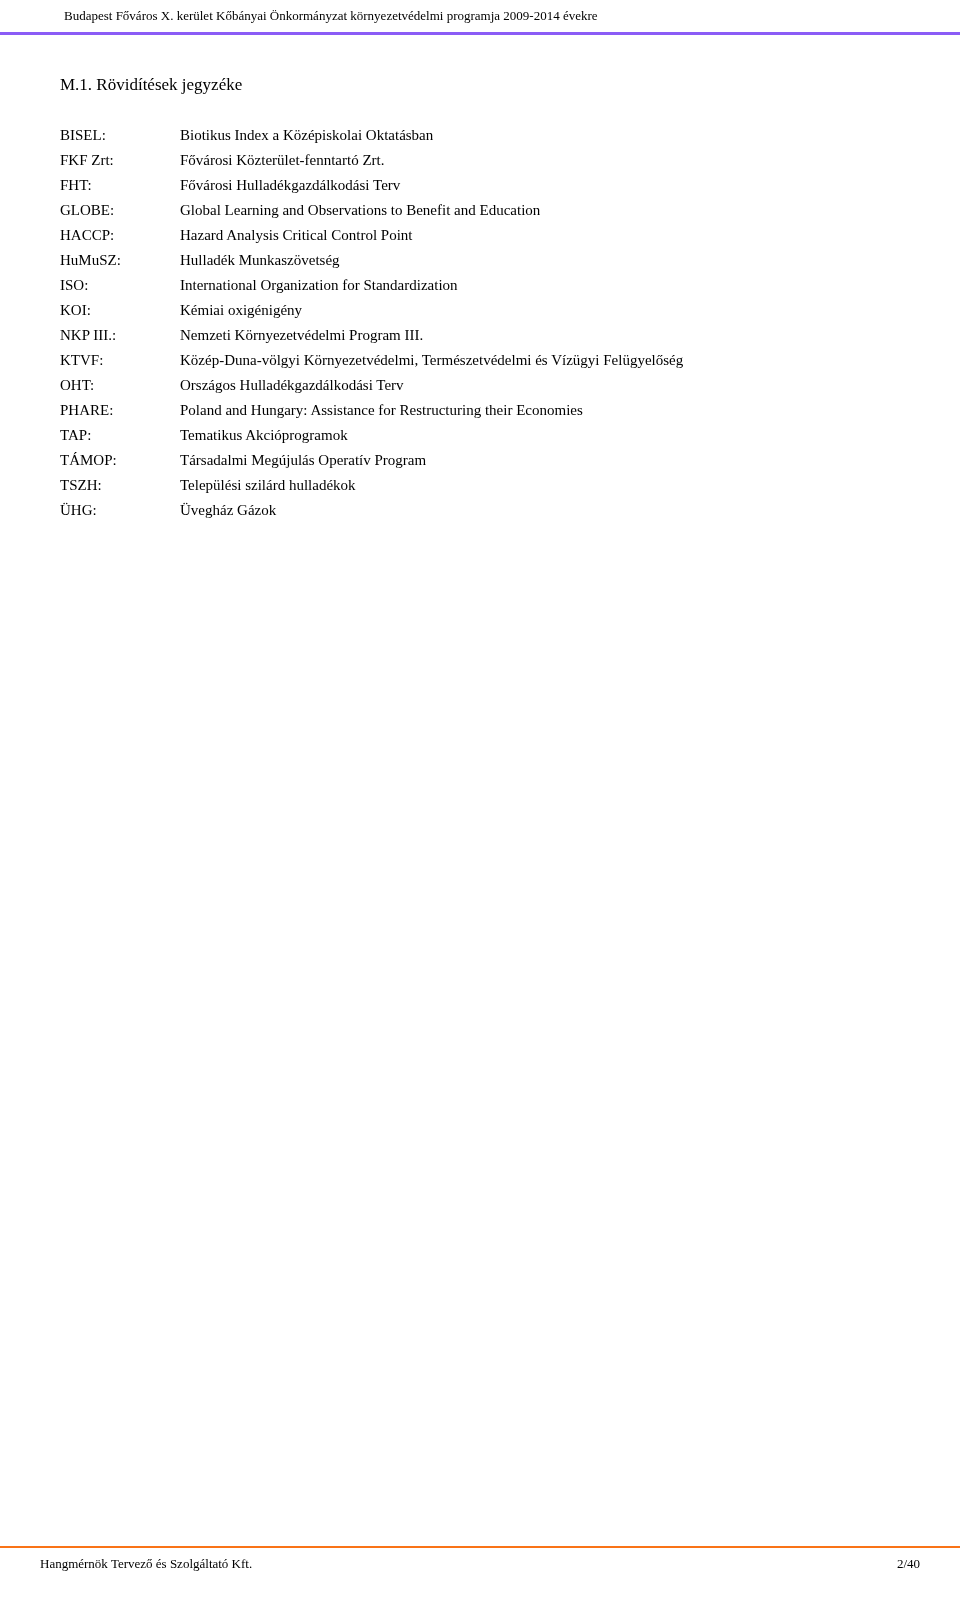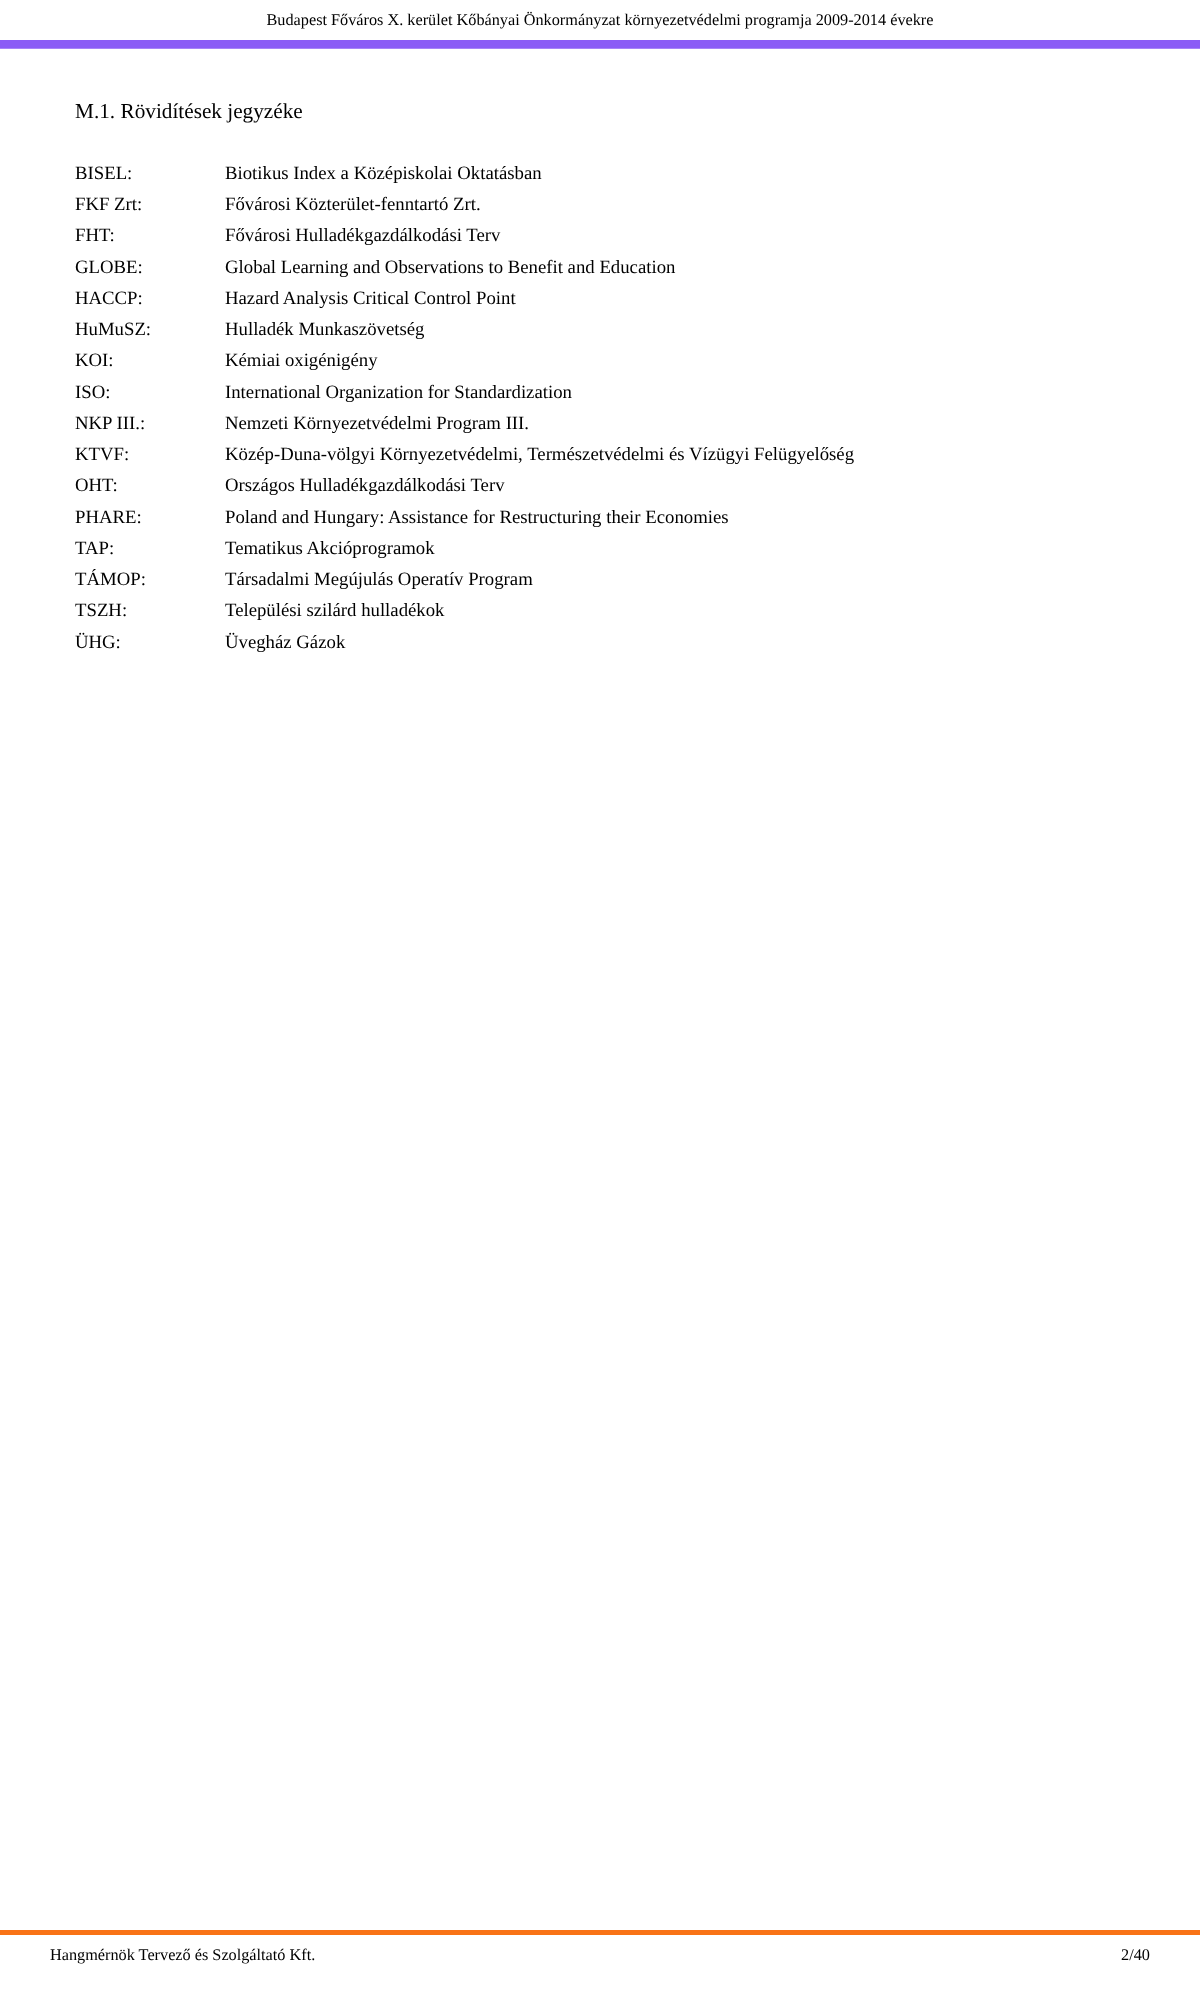--- a/index.html
+++ b/index.html
@@ -12,35 +12,35 @@
       width: 960px;
       min-height: 1600px;
       background: #ffffff;
       font-family: "Times New Roman", Times, serif;
       font-size: 15px;
       color: #000000;
       position: relative;
     }
 
     .page-header {
-      border-bottom: 7px solid #8b5cf6;
-      padding: 8px 40px;
+      border-bottom: 3px solid #8b5cf6;
+      padding: 8px 64px;
       font-size: 13px;
-      text-align: center;
+      text-align: left;
     }
 
     .page-footer {
       position: absolute;
       bottom: 20px;
       left: 0;
       right: 0;
       display: flex;
       justify-content: space-between;
       padding: 8px 40px;
-      border-top: 4px solid #f97316;
+      border-top: 2px solid #f97316;
       font-size: 13px;
     }
 
     .content {
       padding: 40px 60px 80px 60px;
     }
 
     .section-title {
       font-size: 17px;
       font-weight: normal;
@@ -99,26 +99,26 @@
         </tr>
         <tr>
           <td class="abbr-col">HACCP:</td>
           <td class="def-col">Hazard Analysis Critical Control Point</td>
         </tr>
         <tr>
           <td class="abbr-col">HuMuSZ:</td>
           <td class="def-col">Hulladék Munkaszövetség</td>
         </tr>
         <tr>
+          <td class="abbr-col">ISO:</td>
+          <td class="def-col">International Organization for Standardization</td>
+        </tr>
+        <tr>
           <td class="abbr-col">KOI:</td>
           <td class="def-col">Kémiai oxigénigény</td>
-        </tr>
-        <tr>
-          <td class="abbr-col">ISO:</td>
-          <td class="def-col">International Organization for Standardization</td>
         </tr>
         <tr>
           <td class="abbr-col">NKP III.:</td>
           <td class="def-col">Nemzeti Környezetvédelmi Program III.</td>
         </tr>
         <tr>
           <td class="abbr-col">KTVF:</td>
           <td class="def-col">Közép-Duna-völgyi Környezetvédelmi, Természetvédelmi és Vízügyi Felügyelőség</td>
         </tr>
         <tr>

